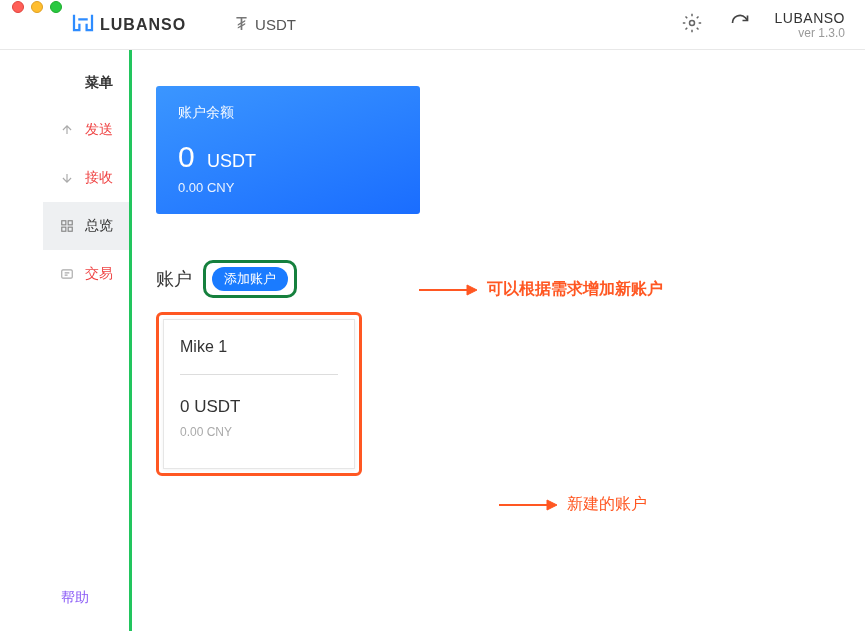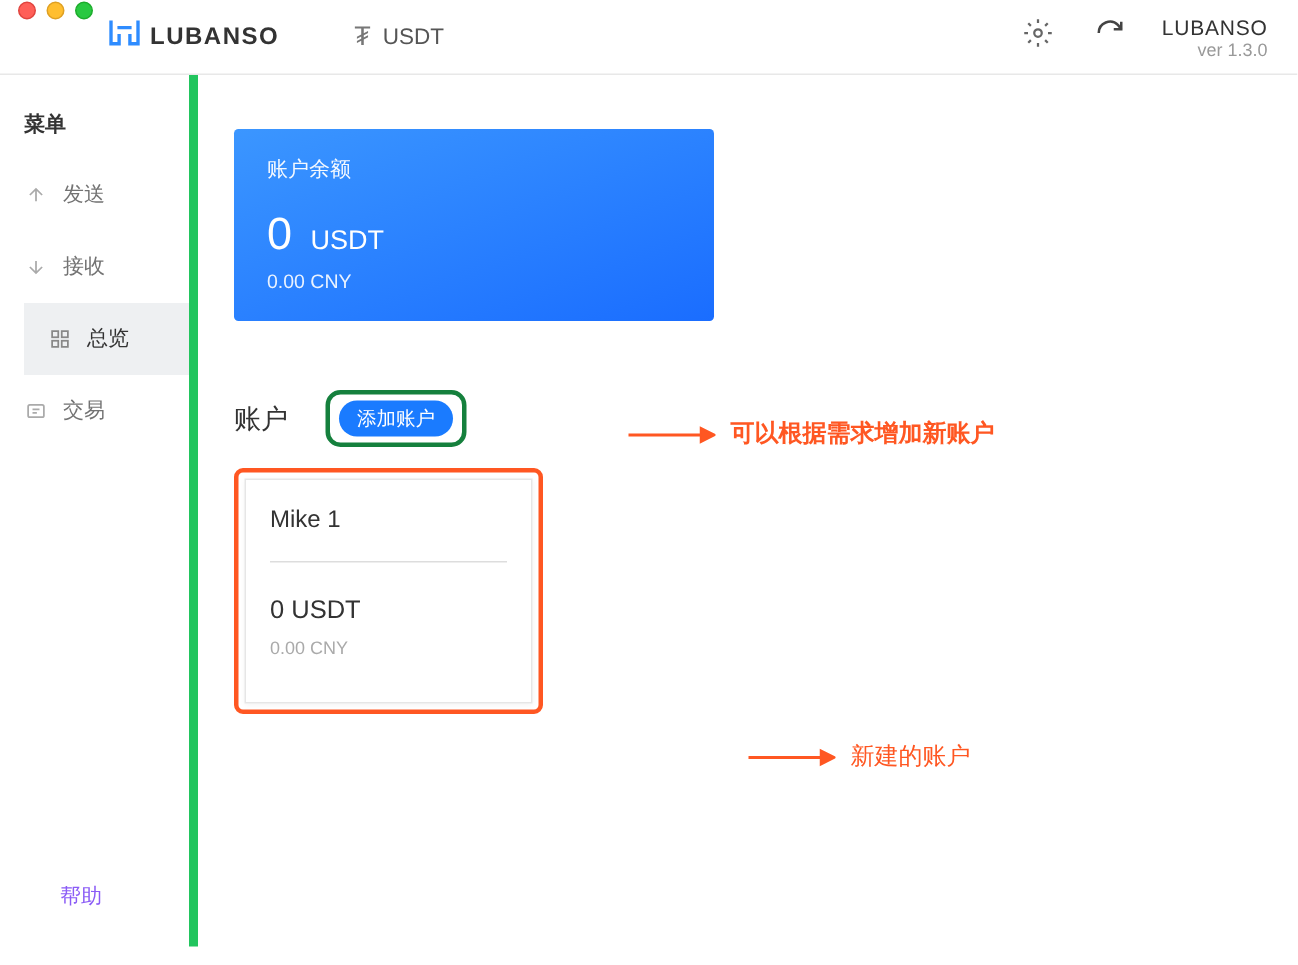--- a/index.html
+++ b/index.html
@@ -30,43 +30,44 @@
     .currency-sym { font-size: 18px; color: #777;}
     .currency-label { font-size: 15px; color: #555;}
     .spacer { flex: 1; }
     .icon-btn { width: 30px; height: 30px; display:flex; align-items:center; justify-content:center; cursor:pointer; color:#555;}
     .app-ver { text-align: right; margin-left: 20px; margin-right: 4px; }
     .app-name { font-size: 14px; color: #333; letter-spacing: 0.5px;}
     .app-sub { font-size: 12px; color: #999; }
     .body-row { display: flex; height: calc(643px - 62px); }
     .sidebar {
       width: 132px;
-      border-right: 6px solid #22c55e;
+      border-right: 3px solid #22c55e;
       display: flex;
       flex-direction: column;
       padding-top: 18px;
+      align-items: flex-end;
     }
     .menu-title { font-size: 14px; font-weight: 600; color:#333; padding: 6px 16px 14px; }
-    .menu-item { display:flex; align-items:center; gap:10px; padding: 15px 16px; font-size:14px; color:#737373; cursor:pointer;}
+    .menu-item { display:flex; align-items:center; gap:10px; padding: 15px 16px; font-size:14px; color:#ef4444; cursor:pointer;}
     .menu-item .micon{ color:#aaa; width:16px; display:flex; justify-content:center;}
     .menu-item.active { background:#eef0f2; color:#333;margin-left:16px;}
     .sidebar-footer { margin-top:auto; padding: 24px 40px; font-size:14px; color:#8b5cf6;}
     .main { flex:1; padding: 36px 24px; position:relative; background:#fff;}
     .balance-card {
-      width: 320px; height: 128px;
+      width: 264px; height: 128px;
       background: linear-gradient(160deg,#3b96ff 0%,#1a6dff 100%);
       border-radius: 3px;
       color:#fff;
       padding: 18px 22px;
     }
     .bal-label{ font-size:14px; opacity:0.95;}
     .bal-amount{ font-size:30px; font-weight:400; margin-top:18px;}
     .bal-unit{ font-size:18px; margin-left:4px;}
     .bal-cny{ font-size:13px; opacity:0.9; margin-top:6px;}
-    .accounts-row{ display:flex; align-items:center; gap:25px; margin-top:46px;}
+    .accounts-row{ display:flex; align-items:center; gap:11px; margin-top:46px;}
     .accounts-label{ font-size:18px; color:#333;}
     .add-account-wrap{ position:relative; display:inline-block; border:3px solid #15803d; border-radius:10px; padding:4px 6px;}
     .add-account-btn{ background:#1a7bff; color:#fff; border:none; border-radius:14px; padding:3px 12px; font-size:13px; cursor:pointer;}
     .acct-card-wrap{ position:relative; display:inline-block; margin-top:14px; border:3px solid #ff5722; border-radius:6px; padding:4px;}
     .acct-card{
       width: 192px; height: 150px;
       border:1px solid #e6e6e6;
       background:#fff;
       box-shadow: 0 1px 4px rgba(0,0,0,0.05);
       padding:18px 16px;

